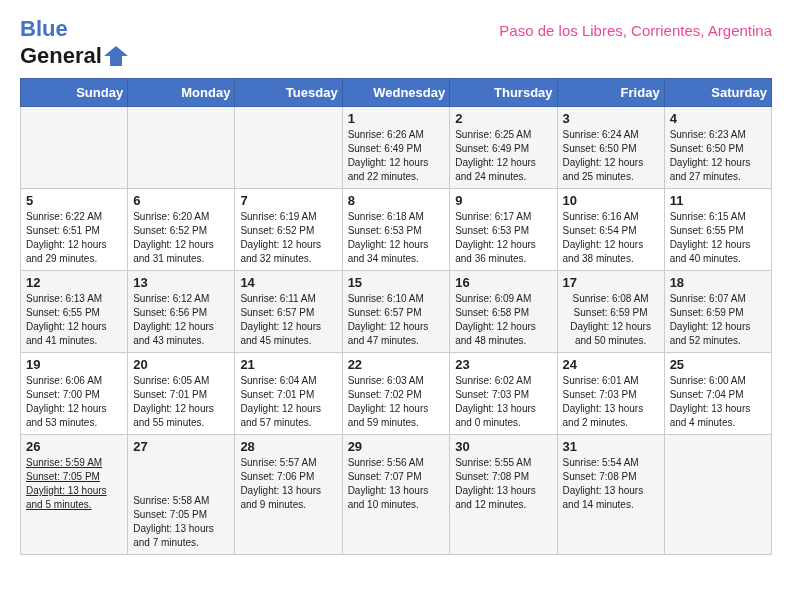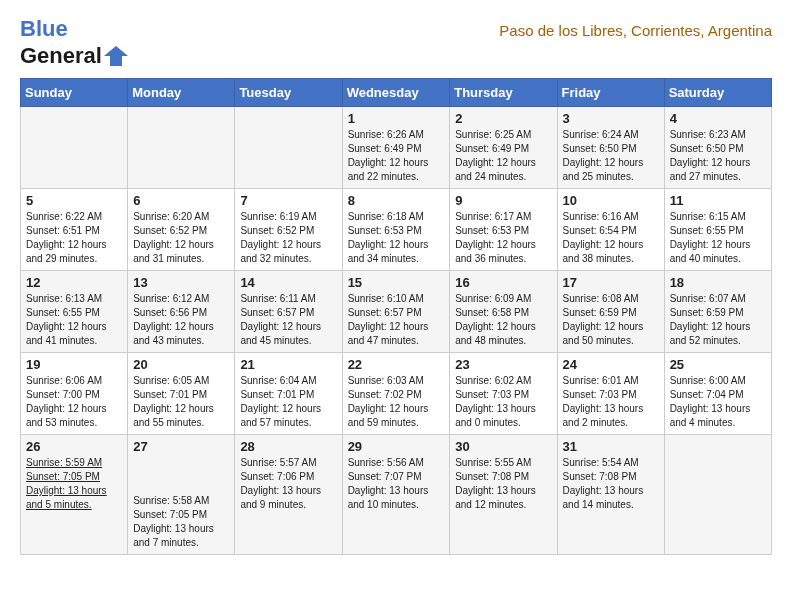--- a/index.html
+++ b/index.html
@@ -23,35 +23,35 @@
     .title-block {
       text-align: right;
     }
     .month-title {
       font-size: 36px;
       font-weight: bold;
       color: #1a1a1a;
     }
     .location-title {
       font-size: 15px;
-      color: #a16207;
+      color: #ec4899;
       margin-top: 2px;
     }
     .calendar {
       width: 100%;
       border-collapse: collapse;
       border: 1px solid #aaa;
     }
     .calendar th {
       background: #4472c4;
       color: #fff;
       font-size: 13px;
       font-weight: bold;
       padding: 6px 4px;
-      text-align: left;
+      text-align: right;
       border: 1px solid #3a62a4;
     }
     .calendar td {
       vertical-align: top;
       border: 1px solid #ccc;
       padding: 4px 5px;
       width: 108px;
       min-height: 80px;
       font-size: 10.5px;
       color: #222;
@@ -211,21 +211,21 @@
 Daylight: 12 hours and 47 minutes.</div>
         </td>
         <td>
           <span class="day-num">16</span>
           <div class="cell-content" style="white-space: pre-line;">Sunrise: 6:09 AM
 Sunset: 6:58 PM
 Daylight: 12 hours and 48 minutes.</div>
         </td>
         <td>
           <span class="day-num">17</span>
-          <div class="cell-content" style="white-space: pre-line;">Sunrise: 6:08 AM
+          <div class="cell-content" style="white-space: pre-line; text-align: center;">Sunrise: 6:08 AM
 Sunset: 6:59 PM
 Daylight: 12 hours and 50 minutes.</div>
         </td>
         <td>
           <span class="day-num">18</span>
           <div class="cell-content" style="white-space: pre-line;">Sunrise: 6:07 AM
 Sunset: 6:59 PM
 Daylight: 12 hours and 52 minutes.</div>
         </td>
       </tr>

